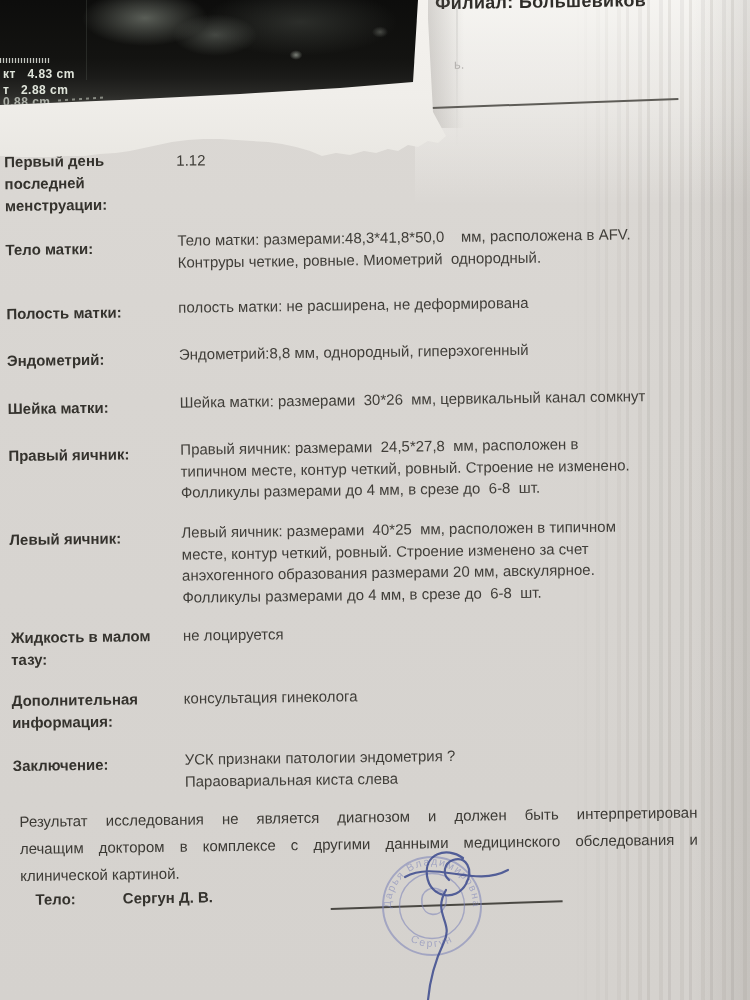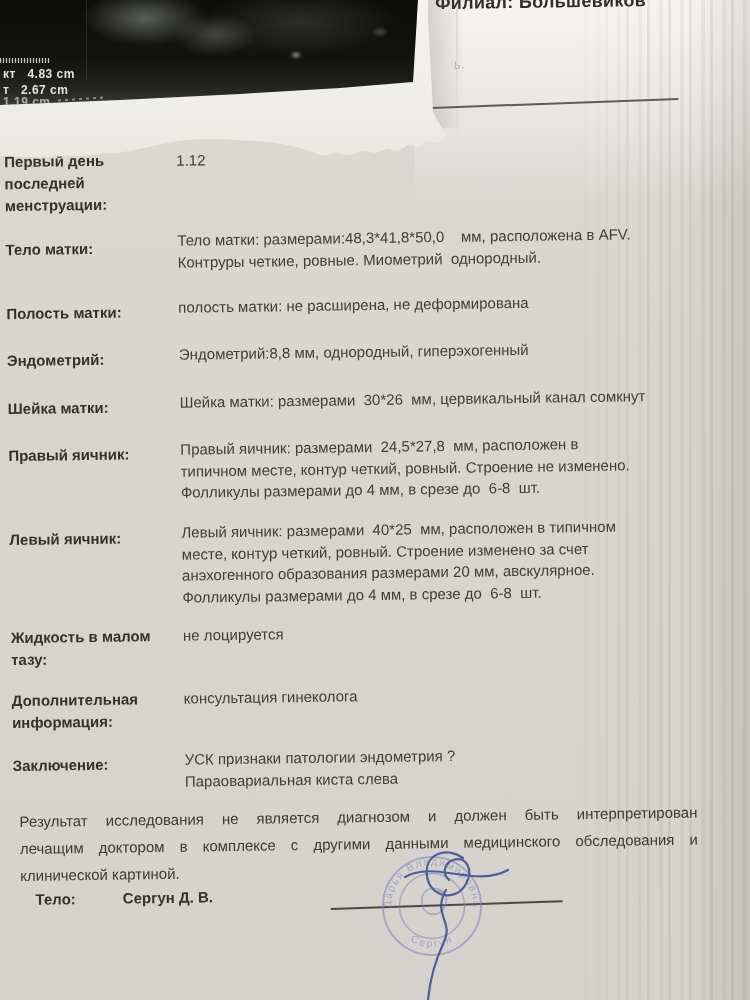--- a/index.html
+++ b/index.html
@@ -175,22 +175,22 @@
     <div class="sigline"></div>
   </div>
 
   <div class="photo-shadow-band"></div>
 
   <div class="photo-white">
     <div class="us-black">
       <div class="us-seam"></div>
       <div class="us-scalebar"></div>
       <div class="meas" id="m1">кт   4.83 cm</div>
-      <div class="meas" id="m2">т   2.67 cm</div>
-      <div class="meas" id="m3">1.19 cm</div>
+      <div class="meas" id="m2">т   2.88 cm</div>
+      <div class="meas" id="m3">0.88 cm</div>
       <div class="us-dash"></div>
     </div>
   </div>
 
   <svg class="stamp" width="104" height="104" viewBox="0 0 104 104">
     <circle cx="52" cy="52" r="49" fill="none" stroke="#7b82b8" stroke-width="2"></circle>
     <circle cx="52" cy="52" r="32.5" fill="none" stroke="#7b82b8" stroke-width="1.4"></circle>
     <defs>
       <path id="arcTop" d="M 11 52 A 41 41 0 0 1 93 52"></path>
       <path id="arcBot" d="M 11 52 A 41 41 0 0 0 93 52"></path>

